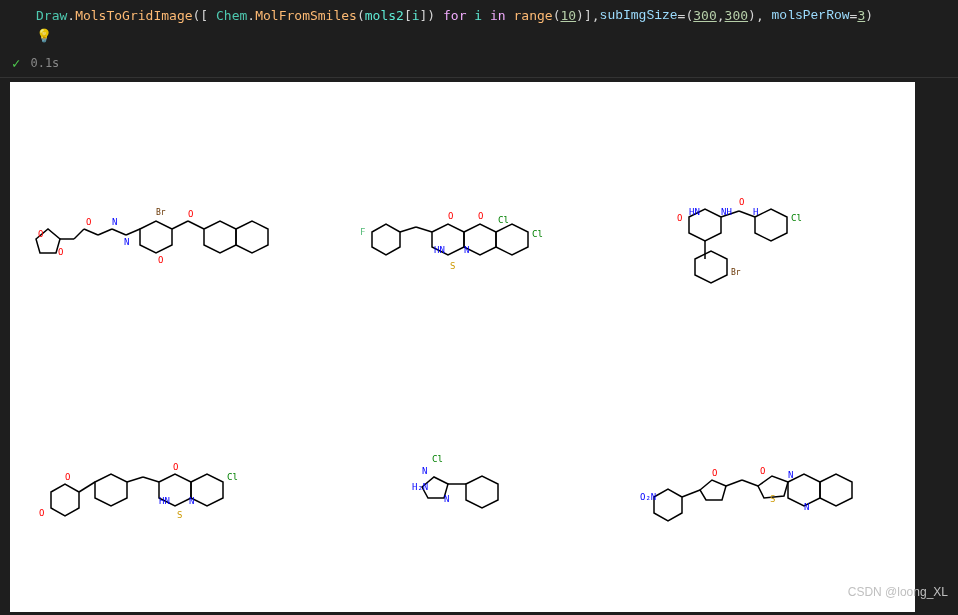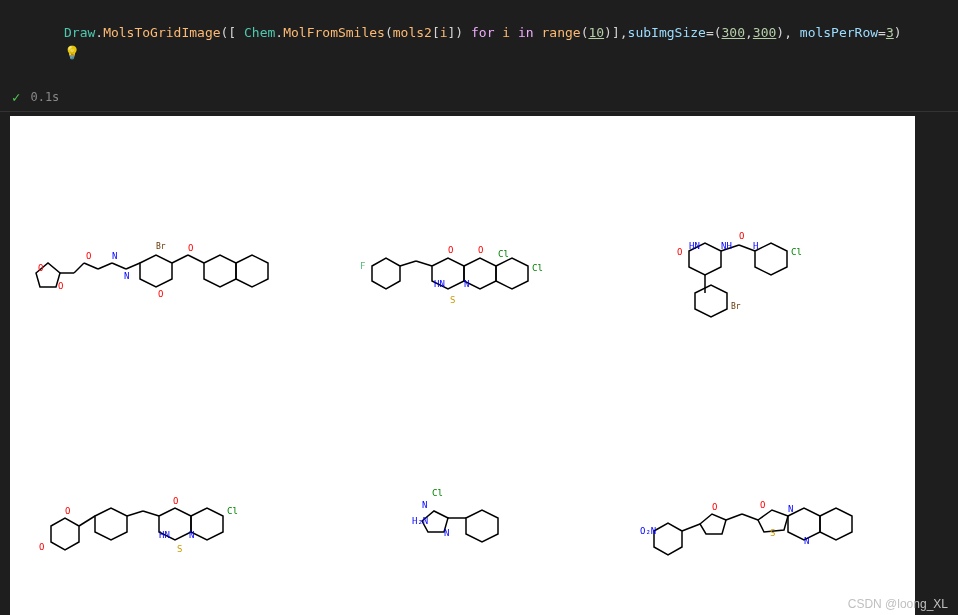--- a/index.html
+++ b/index.html
@@ -6,22 +6,21 @@
     body {
       background: #1e1e1e;
       font-family: 'Consolas', 'Monaco', monospace;
       font-size: 13px;
       color: #d4d4d4;
       width: 958px;
       height: 615px;
       overflow: hidden;
     }
     .cell {
-      padding: 23px 12px;
-      margin-left: 28px;
+      padding: 6px 12px;
     }
     .code-line {
       display: flex;
       align-items: center;
       flex-wrap: wrap;
       padding-left: 24px;
       line-height: 20px;
     }
     .code-line .tok { white-space: pre; }
     .hint-line {
@@ -63,34 +62,34 @@
     }
     .mol-cell {
       display: flex;
       align-items: center;
       justify-content: center;
     }
     .mol-cell svg { display: block; }
     .watermark {
       position: fixed;
       right: 10px;
-      bottom: 4px;
+      bottom: 16px;
       color: #c0c0c0;
       font-size: 12px;
       font-family: sans-serif;
     }
     
     .c-var   { color: #4ec9b0; }
     .c-dot   { color: #d4d4d4; }
     .c-fn    { color: #fdba74; }
     .c-punct { color: #d4d4d4; }
-    .c-id    { color: #fdba74; }
+    .c-id    { color: #5eead4; }
     .c-kw    { color: #f0abfc; }
     .c-num   { color: #b5cea8; text-decoration: underline; }
-    .c-arg   { color: #9cdcfe; }
+    .c-arg   { color: #9cdcfe; font-family: Liberation Mono, monospace; }
   </style>
 </head>
 <body>
 
 <div class="cell">
   <div class="code-line">
     <span class="tok c-var">Draw</span>
     <span class="tok c-dot">.</span>
     <span class="tok c-fn">MolsToGridImage</span>
     <span class="tok c-punct">([ </span>

